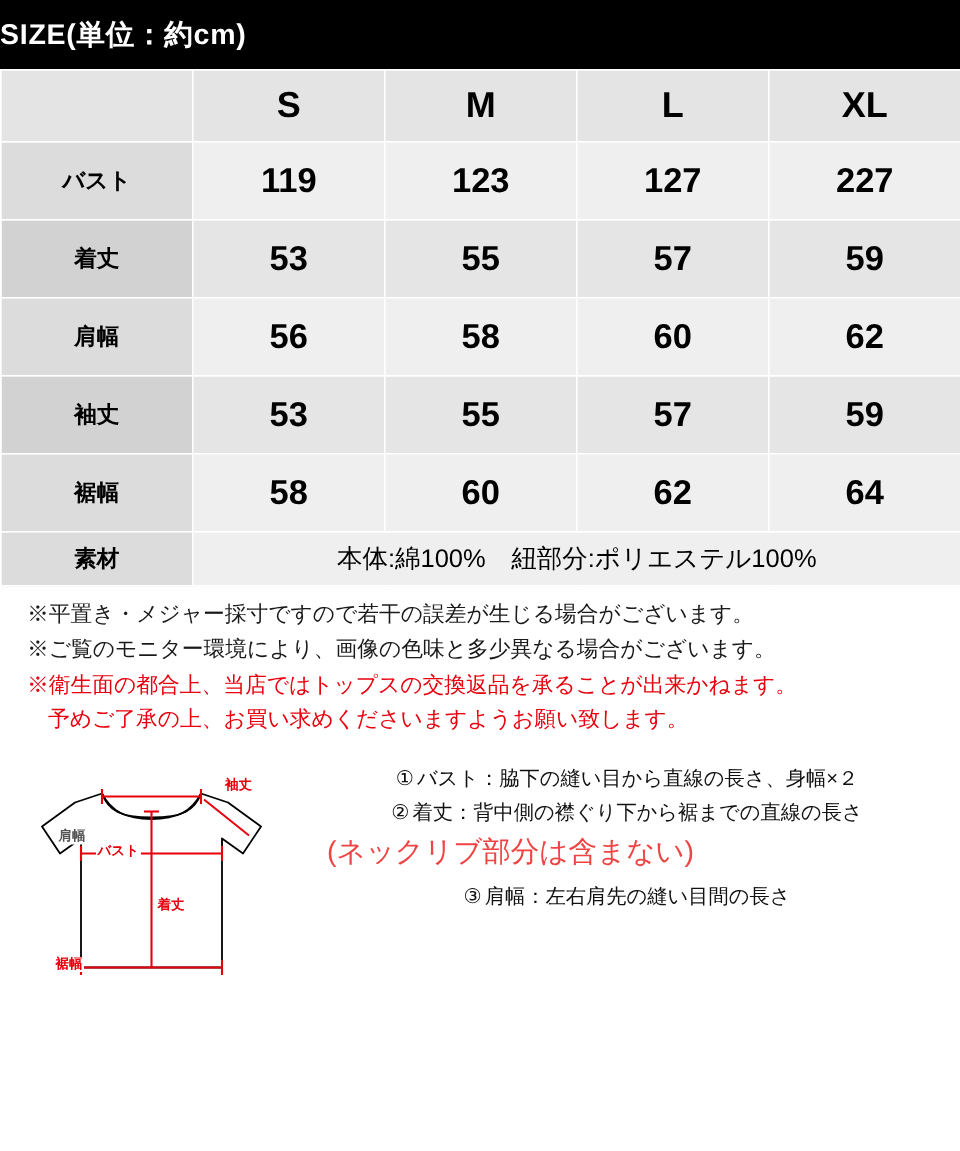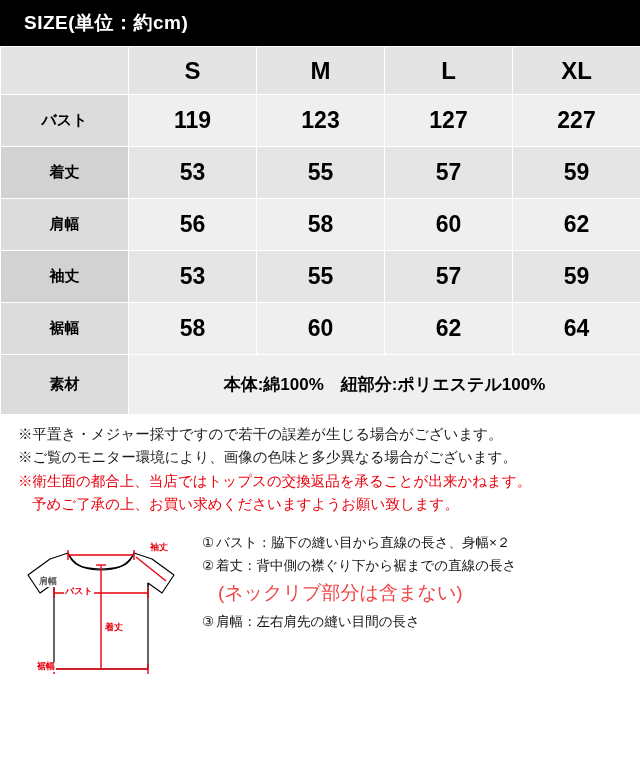--- a/index.html
+++ b/index.html
@@ -15,21 +15,21 @@
     overflow: hidden;
   }
 
   
   .title-bar {
     height: 46px;
     background: #000;
     color: #fff;
     display: flex;
     align-items: center;
-    padding-left: 24px;
+    padding-left: 0;
   }
   .title-bar .title-text {
     font-size: 19px;
     font-weight: bold;
     letter-spacing: 0.5px;
   }
 
   
   table.size-table {
     width: 640px;
@@ -68,26 +68,26 @@
     font-size: 23px;
     font-weight: bold;
   }
   .data-row.alt td.lbl { background: #d2d2d2; }
   .data-row.alt td.val { background: #e5e5e5; }
 
   .material-row td.lbl {
     background: #dcdcdc;
     font-size: 15px;
     font-weight: bold;
-    height: 60px;
+    height: 36px;
   }
   .material-row td.val {
     background: #efefef;
     font-size: 17px;
-    font-weight: bold;
+    font-weight: normal;
   }
 
   
   .notes {
     padding: 8px 6px 0 18px;
   }
   .note {
     font-size: 14.5px;
     line-height: 1.62;
     color: #1a1a1a;
@@ -113,20 +113,21 @@
   }
   .legend {
     flex: 1;
     padding-left: 6px;
   }
   .legend-item {
     font-size: 13.5px;
     line-height: 1.72;
     color: #111;
     white-space: nowrap;
+    text-align: center;
   }
   .legend-item .num { margin-right: 2px; }
   .legend-sub {
     font-size: 19px;
     line-height: 1.72;
     padding-left: 16px;
     color: #ef4444;
     white-space: nowrap;
   }
 

